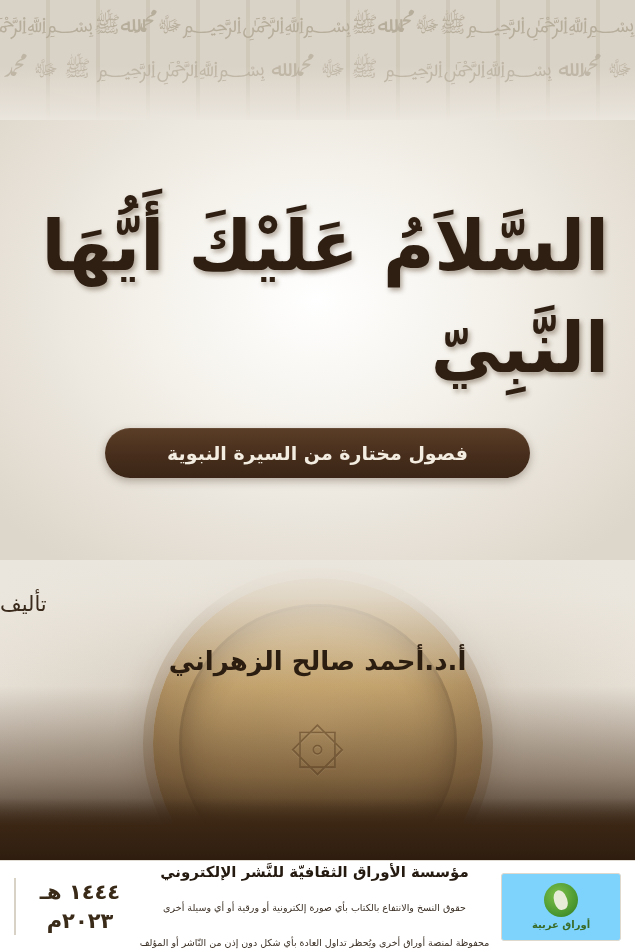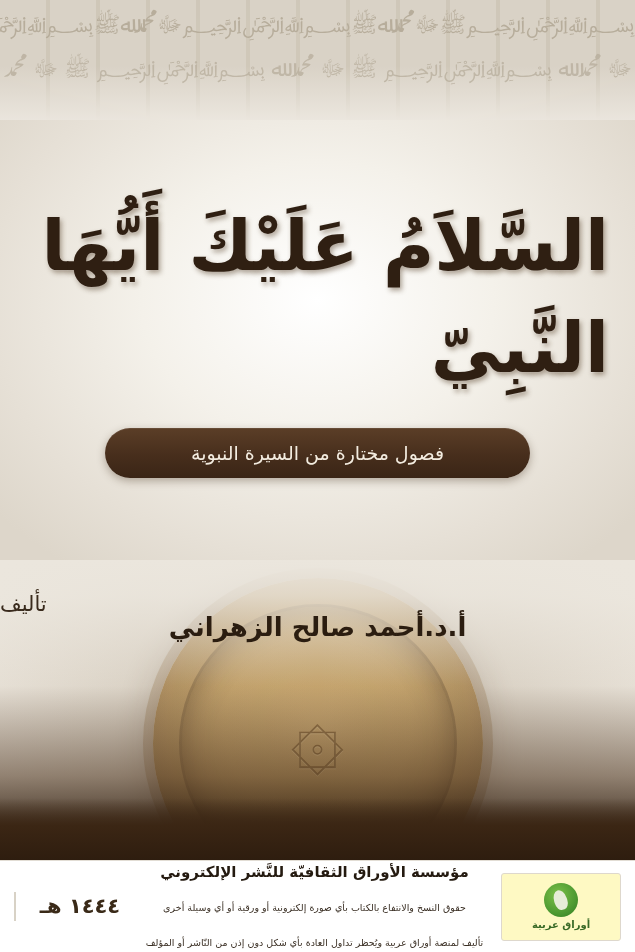--- a/index.html
+++ b/index.html
@@ -145,36 +145,36 @@
     border-radius: 26px;
     background: linear-gradient(to bottom, #5b3e27 0%, #472e1c 55%, #3a2516 100%);
     box-shadow: 0 3px 8px rgba(60,40,20,0.35), inset 0 1px 0 rgba(255,255,255,0.08);
     display: flex;
     align-items: center;
     justify-content: center;
   }
   .subtitle-pill span {
     color: #f3ece0;
     font-size: 19px;
-    font-weight: 400;
+    font-weight: 700;
   }
 
   
   .author-label {
     position: absolute;
     left: 0; right: 0;
     top: 592px;
     text-align: left;
     font-size: 21px;
     color: #3a2b1d;
   }
   .author-name {
     position: absolute;
     left: 0; right: 0;
-    top: 612px;
+    top: 646px;
     text-align: center;
     font-size: 26px;
     font-weight: 700;
     color: #2b1d10;
   }
 
   
   .footer {
     position: absolute;
     left: 0; bottom: 0;
@@ -215,21 +215,21 @@
   .footer-logo {
     width: 118px;
     height: 66px;
     border: 1px solid #ded8cd;
     border-radius: 3px;
     display: flex;
     flex-direction: column;
     align-items: center;
     justify-content: center;
     gap: 2px;
-    background: #fef9c3;
+    background: #7dd3fc;
   }
   .footer-logo .mark {
     width: 34px; height: 34px;
     border-radius: 50%;
     background: radial-gradient(circle at 40% 35%, #7cc04a 0%, #4e9a32 60%, #2f7a22 100%);
     position: relative;
   }
   .footer-logo .mark::after {
     content: "";
     position: absolute;
@@ -301,20 +301,21 @@
   <div class="author-name">أ.د.أحمد صالح الزهراني</div>
 
   <div class="footer">
     <div class="footer-logo">
       <div class="mark"></div>
       <div class="lname">أوراق عربية</div>
     </div>
     <div class="footer-center">
       <div class="pub">مؤسسة الأوراق الثقافيّة للنَّشر الإلكتروني</div>
       <div class="rights">حقوق النسخ والانتفاع بالكتاب بأي صورة إلكترونية أو ورقية أو أي وسيلة أخرى</div>
-      <div class="rights">تأليف لمنصة أوراق عربية ويُحظر تداول العادة بأي شكل دون إذن من النّاشر أو المؤلف</div>
+      <div class="rights">محفوظة لمنصة أوراق أخرى ويُحظر تداول العادة بأي شكل دون إذن من النّاشر أو المؤلف</div>
     </div>
     <div class="footer-year">
       <div>١٤٤٤ هـ</div>
+      <div>٢٠٢٣م</div>
     </div>
   </div>
 
 </div>
 
 </body></html>

